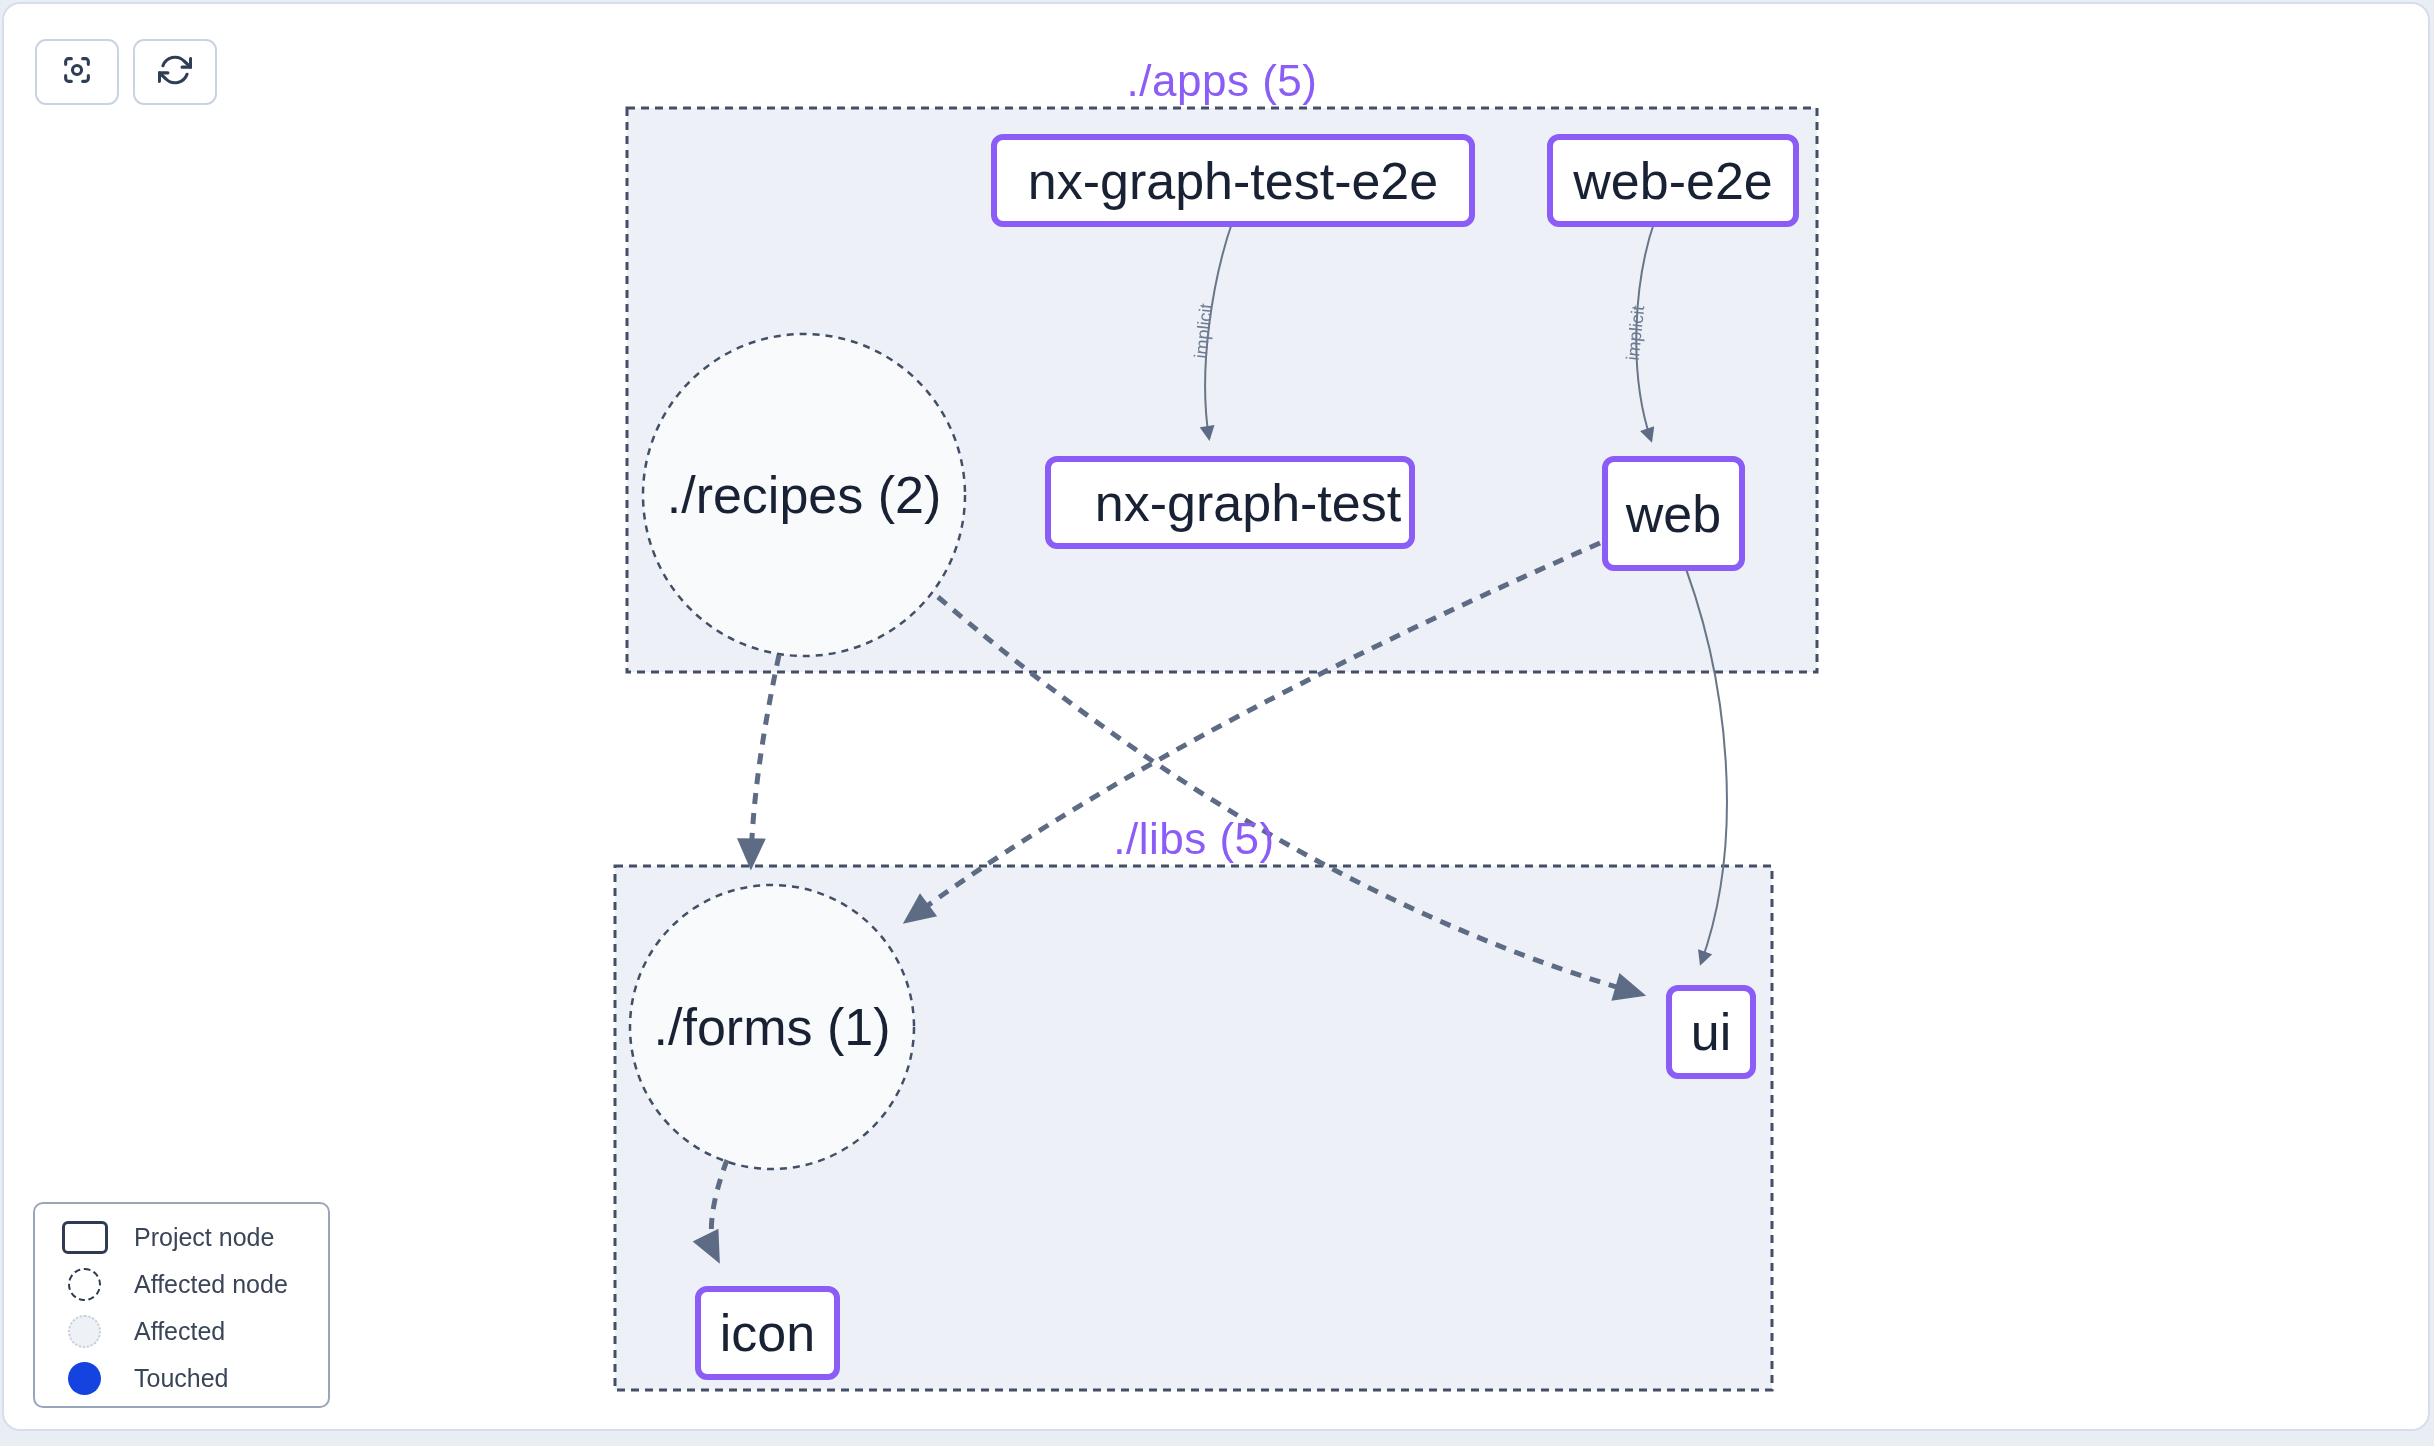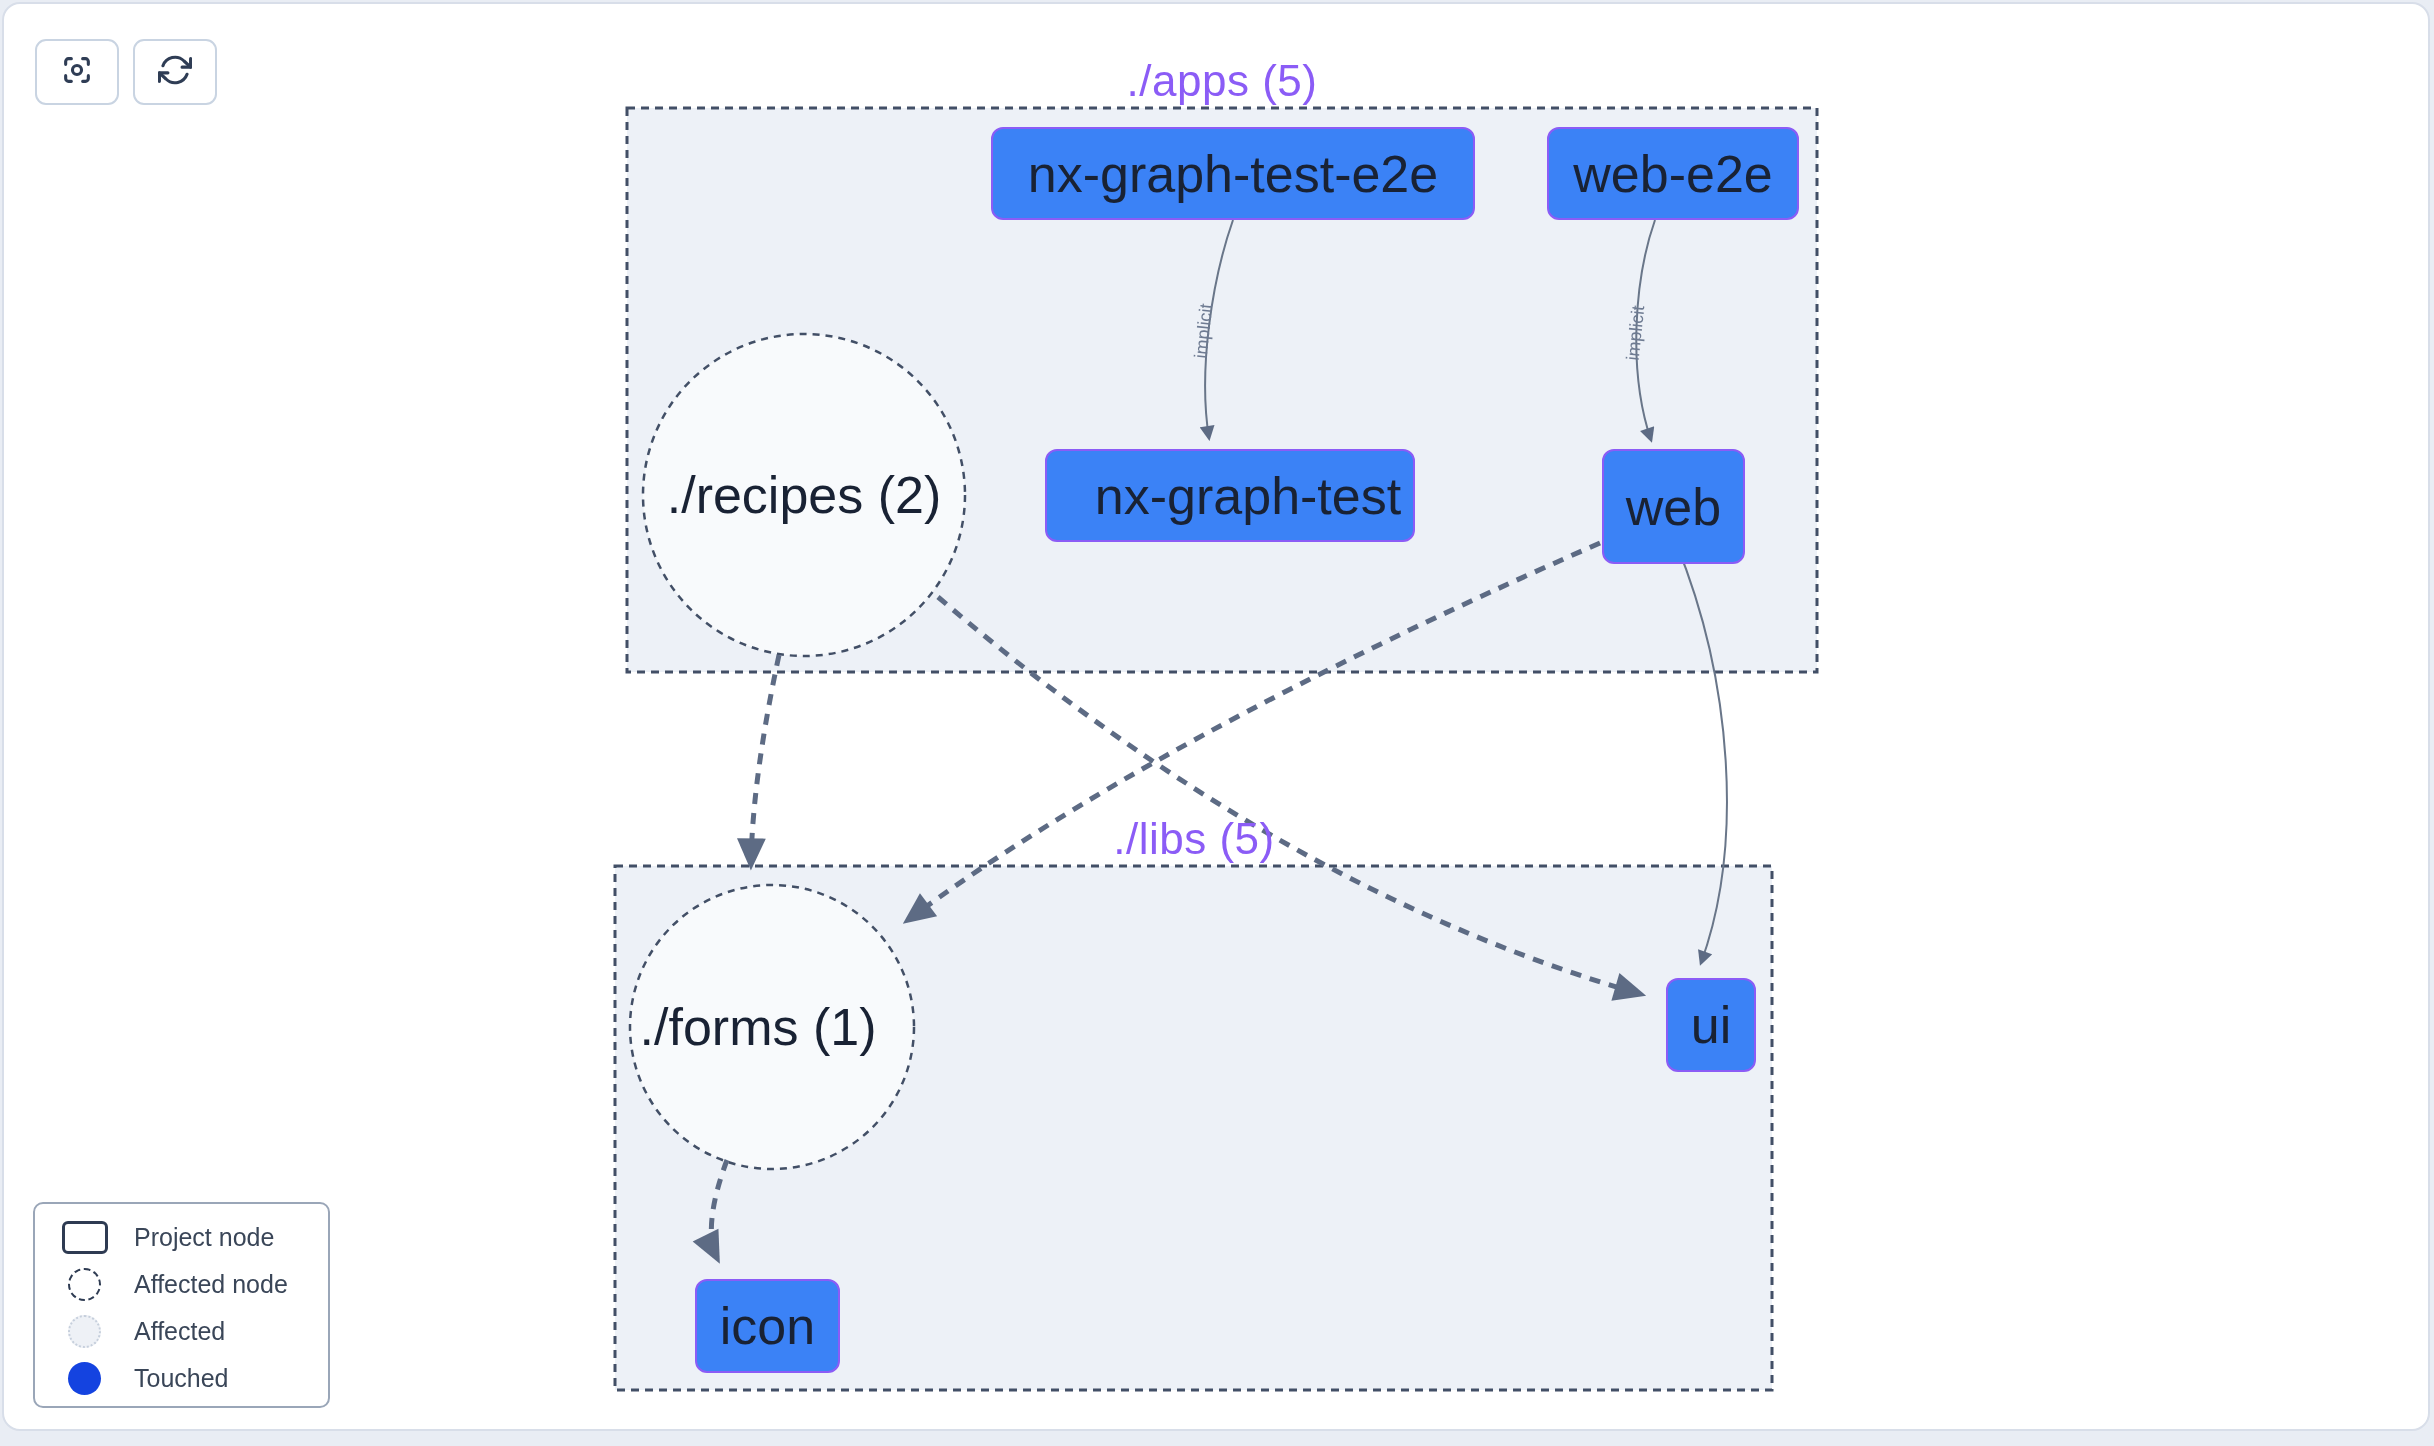--- a/index.html
+++ b/index.html
@@ -4,22 +4,22 @@
 <style>
   html,body{margin:0;padding:0;background:#e9edf4;width:2434px;height:1446px;overflow:hidden;
     font-family:"Liberation Sans", sans-serif;}
   #canvas{position:relative;width:2434px;height:1446px;}
   #card{position:absolute;left:2px;top:2px;width:2428px;height:1429px;background:#ffffff;
     border:2px solid #d8dee9;border-radius:18px;box-sizing:border-box;}
   #graph-svg{position:absolute;left:0;top:0;width:2434px;height:1446px;}
 
   .group-label{position:absolute;width:400px;height:54px;display:flex;align-items:flex-end;justify-content:center;
     font-size:44px;color:#8b5cf6;letter-spacing:0.5px;}
-  .node{position:absolute;background:#3b82f6;border:2px solid #8b5cf6;border-radius:12px;
-    display:flex;align-items:center;justify-content:center;font-size:52px;color:#192234;box-sizing:border-box;}
+  .node{position:absolute;background:#ffffff;border:6px solid #8b5cf6;border-radius:12px;
+    display:flex;align-items:center;justify-content:center;font-size:52px;color:#192234;box-sizing:border-box;margin-top:7px;}
   .composite-label{position:absolute;width:400px;height:64px;display:flex;align-items:center;justify-content:center;
     font-size:52px;color:#192234;}
   .edge-label{position:absolute;font-size:18px;color:#6e7b92;transform:translate(-50%,-50%) rotate(-84deg);
     white-space:nowrap;}
 
   .toolbar-btn{position:absolute;width:84px;height:66px;background:#ffffff;border:2px solid #c9d4e2;
     border-radius:11px;display:flex;align-items:center;justify-content:center;box-sizing:border-box;cursor:pointer;}
   .toolbar-btn svg{stroke:#2f3d55;}
 
   #legend{position:absolute;left:33px;top:1202px;width:297px;height:206px;background:#ffffff;
@@ -60,21 +60,21 @@
     <path d="M 938 597 Q 1280 890, 1640 994" fill="none" stroke="#5d6b84" stroke-width="5" stroke-dasharray="11 9" marker-end="url(#arrow-big)"></path>
     <path d="M 1600 543 Q 1150 740, 908 920" fill="none" stroke="#5d6b84" stroke-width="5" stroke-dasharray="11 9" marker-end="url(#arrow-big)"></path>
     <path d="M 1676 543 C 1732 680, 1744 845, 1701 963" fill="none" stroke="#697689" stroke-width="2" marker-end="url(#arrow-small)"></path>
     <path d="M 727 1160 C 712 1200, 706 1236, 717 1258" fill="none" stroke="#5d6b84" stroke-width="5" stroke-dasharray="11 9" marker-end="url(#arrow-big)"></path>
   </svg>
 
   <div class="group-label" style="left:1022px;top:52px;">./apps (5)</div>
   <div class="group-label" style="left:994px;top:810px;">./libs (5)</div>
 
   <div class="composite-label" style="left:604px;top:463px;">./recipes (2)</div>
-  <div class="composite-label" style="left:558px;top:995px;">./forms (1)</div>
+  <div class="composite-label" style="left:572px;top:995px;">./forms (1)</div>
 
   <div class="node" style="left:991px;top:127px;width:484px;height:93px;">nx-graph-test-e2e</div>
   <div class="node" style="left:1547px;top:127px;width:252px;height:93px;">web-e2e</div>
   <div class="node" style="left:1045px;top:449px;width:370px;height:93px;padding-left:36px;">nx-graph-test</div>
   <div class="node" style="left:1602px;top:449px;width:143px;height:115px;">web</div>
   <div class="node" style="left:1666px;top:978px;width:90px;height:94px;">ui</div>
   <div class="node" style="left:695px;top:1279px;width:145px;height:94px;">icon</div>
 
   <div class="edge-label" style="left:1204px;top:331px;">implicit</div>
   <div class="edge-label" style="left:1636px;top:333px;">implicit</div>

